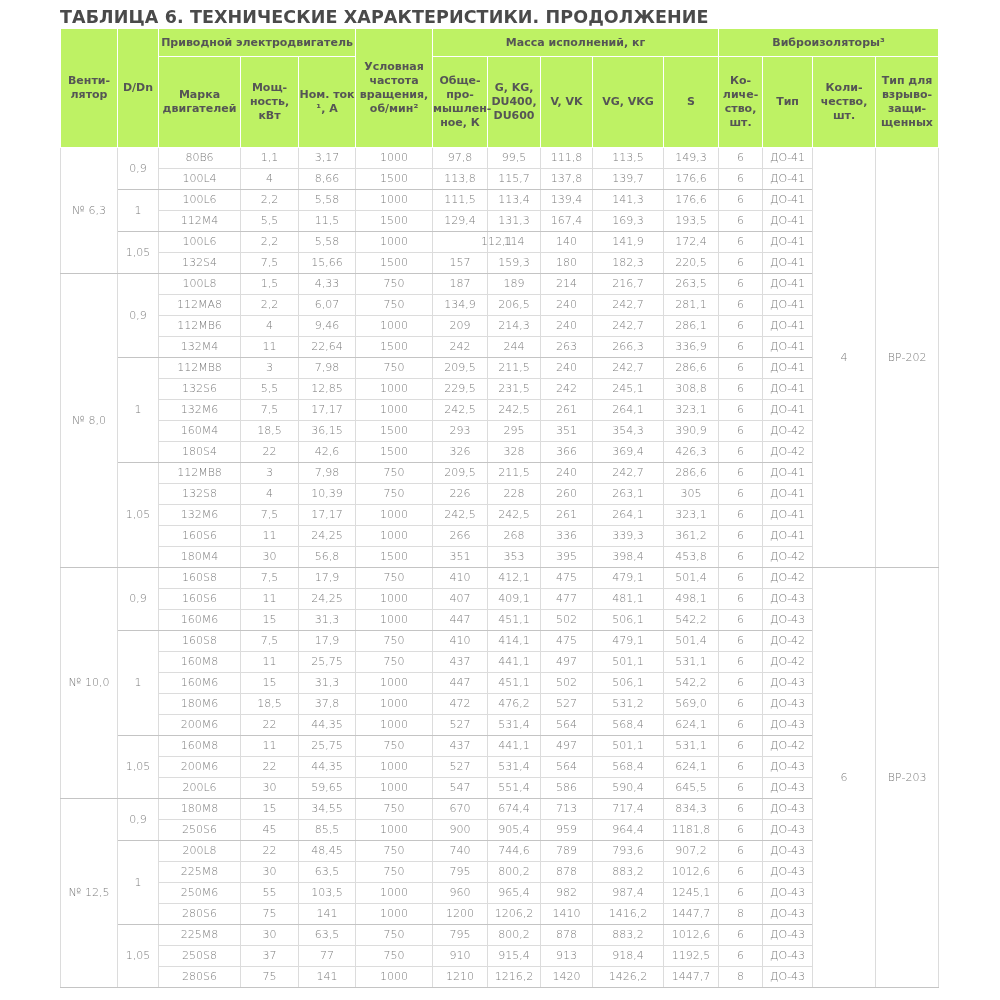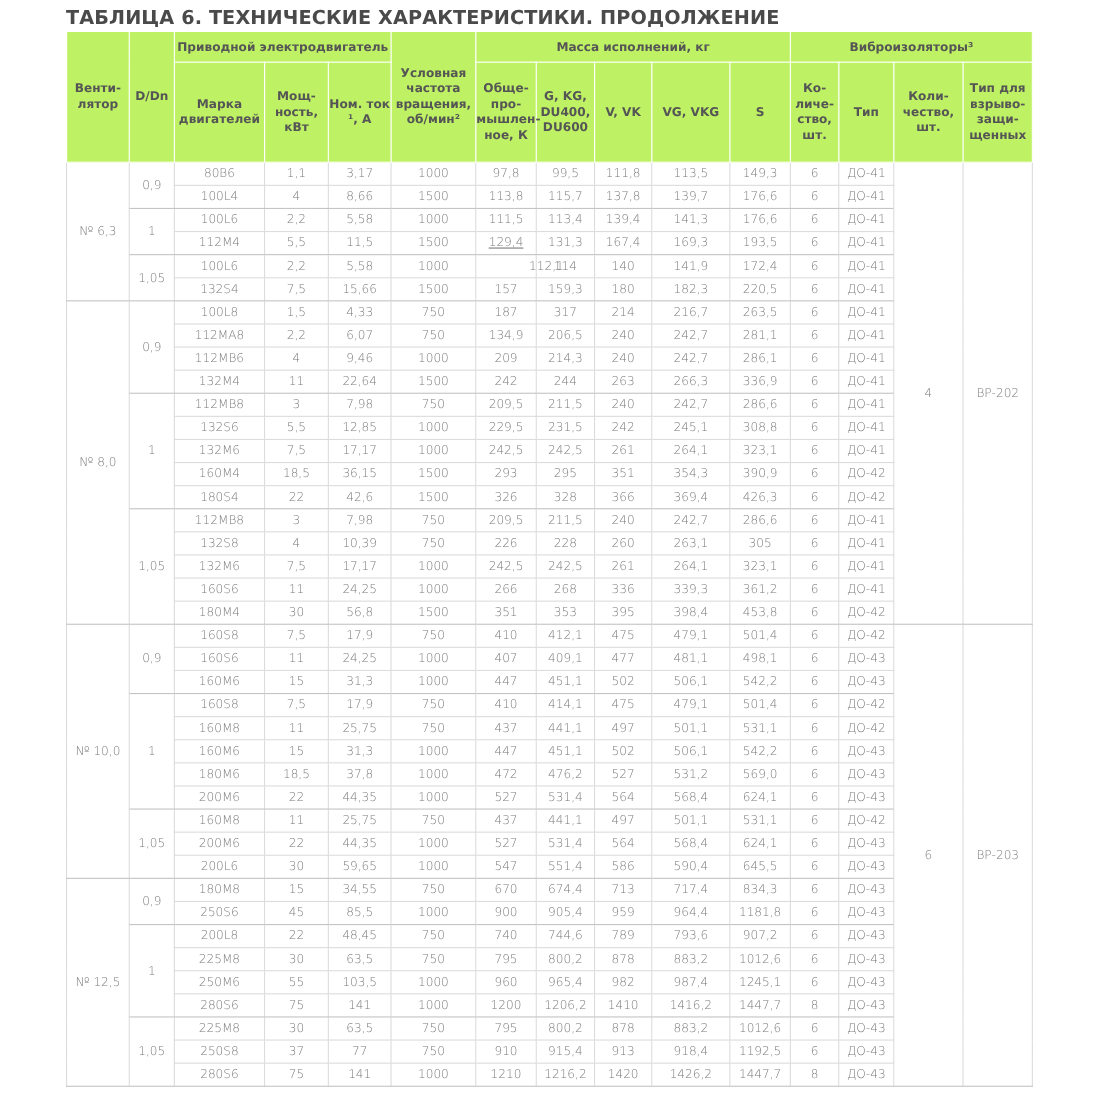--- a/index.html
+++ b/index.html
@@ -111,21 +111,21 @@
         <td>141,3</td>
         <td>176,6</td>
         <td>6</td>
         <td>ДО-41</td>
       </tr>
       <tr class="grp-end">
         <td>112M4</td>
         <td>5,5</td>
         <td>11,5</td>
         <td>1500</td>
-        <td style="border-left: 1px solid rgb(207, 207, 207); text-decoration: underline;">129,4</td>
+        <td style="border-left: 1px solid rgb(207, 207, 207);">129,4</td>
         <td>131,3</td>
         <td>167,4</td>
         <td>169,3</td>
         <td>193,5</td>
         <td>6</td>
         <td>ДО-41</td>
       </tr>
       <tr>
         <td rowspan="2" class="span" style="border-bottom: 1px solid rgb(196, 196, 196);">1,05</td>
         <td>100L6</td>
@@ -154,21 +154,21 @@
         <td>ДО-41</td>
       </tr>
       <tr>
         <td rowspan="14" class="fan">№ 8,0</td>
         <td rowspan="4" class="span" style="border-bottom: 1px solid rgb(196, 196, 196);">0,9</td>
         <td>100L8</td>
         <td>1,5</td>
         <td>4,33</td>
         <td>750</td>
         <td style="border-left: 1px solid rgb(207, 207, 207);">187</td>
-        <td>317</td>
+        <td>189</td>
         <td>214</td>
         <td>216,7</td>
         <td>263,5</td>
         <td>6</td>
         <td>ДО-41</td>
       </tr>
       <tr>
         <td>112MA8</td>
         <td>2,2</td>
         <td>6,07</td>

